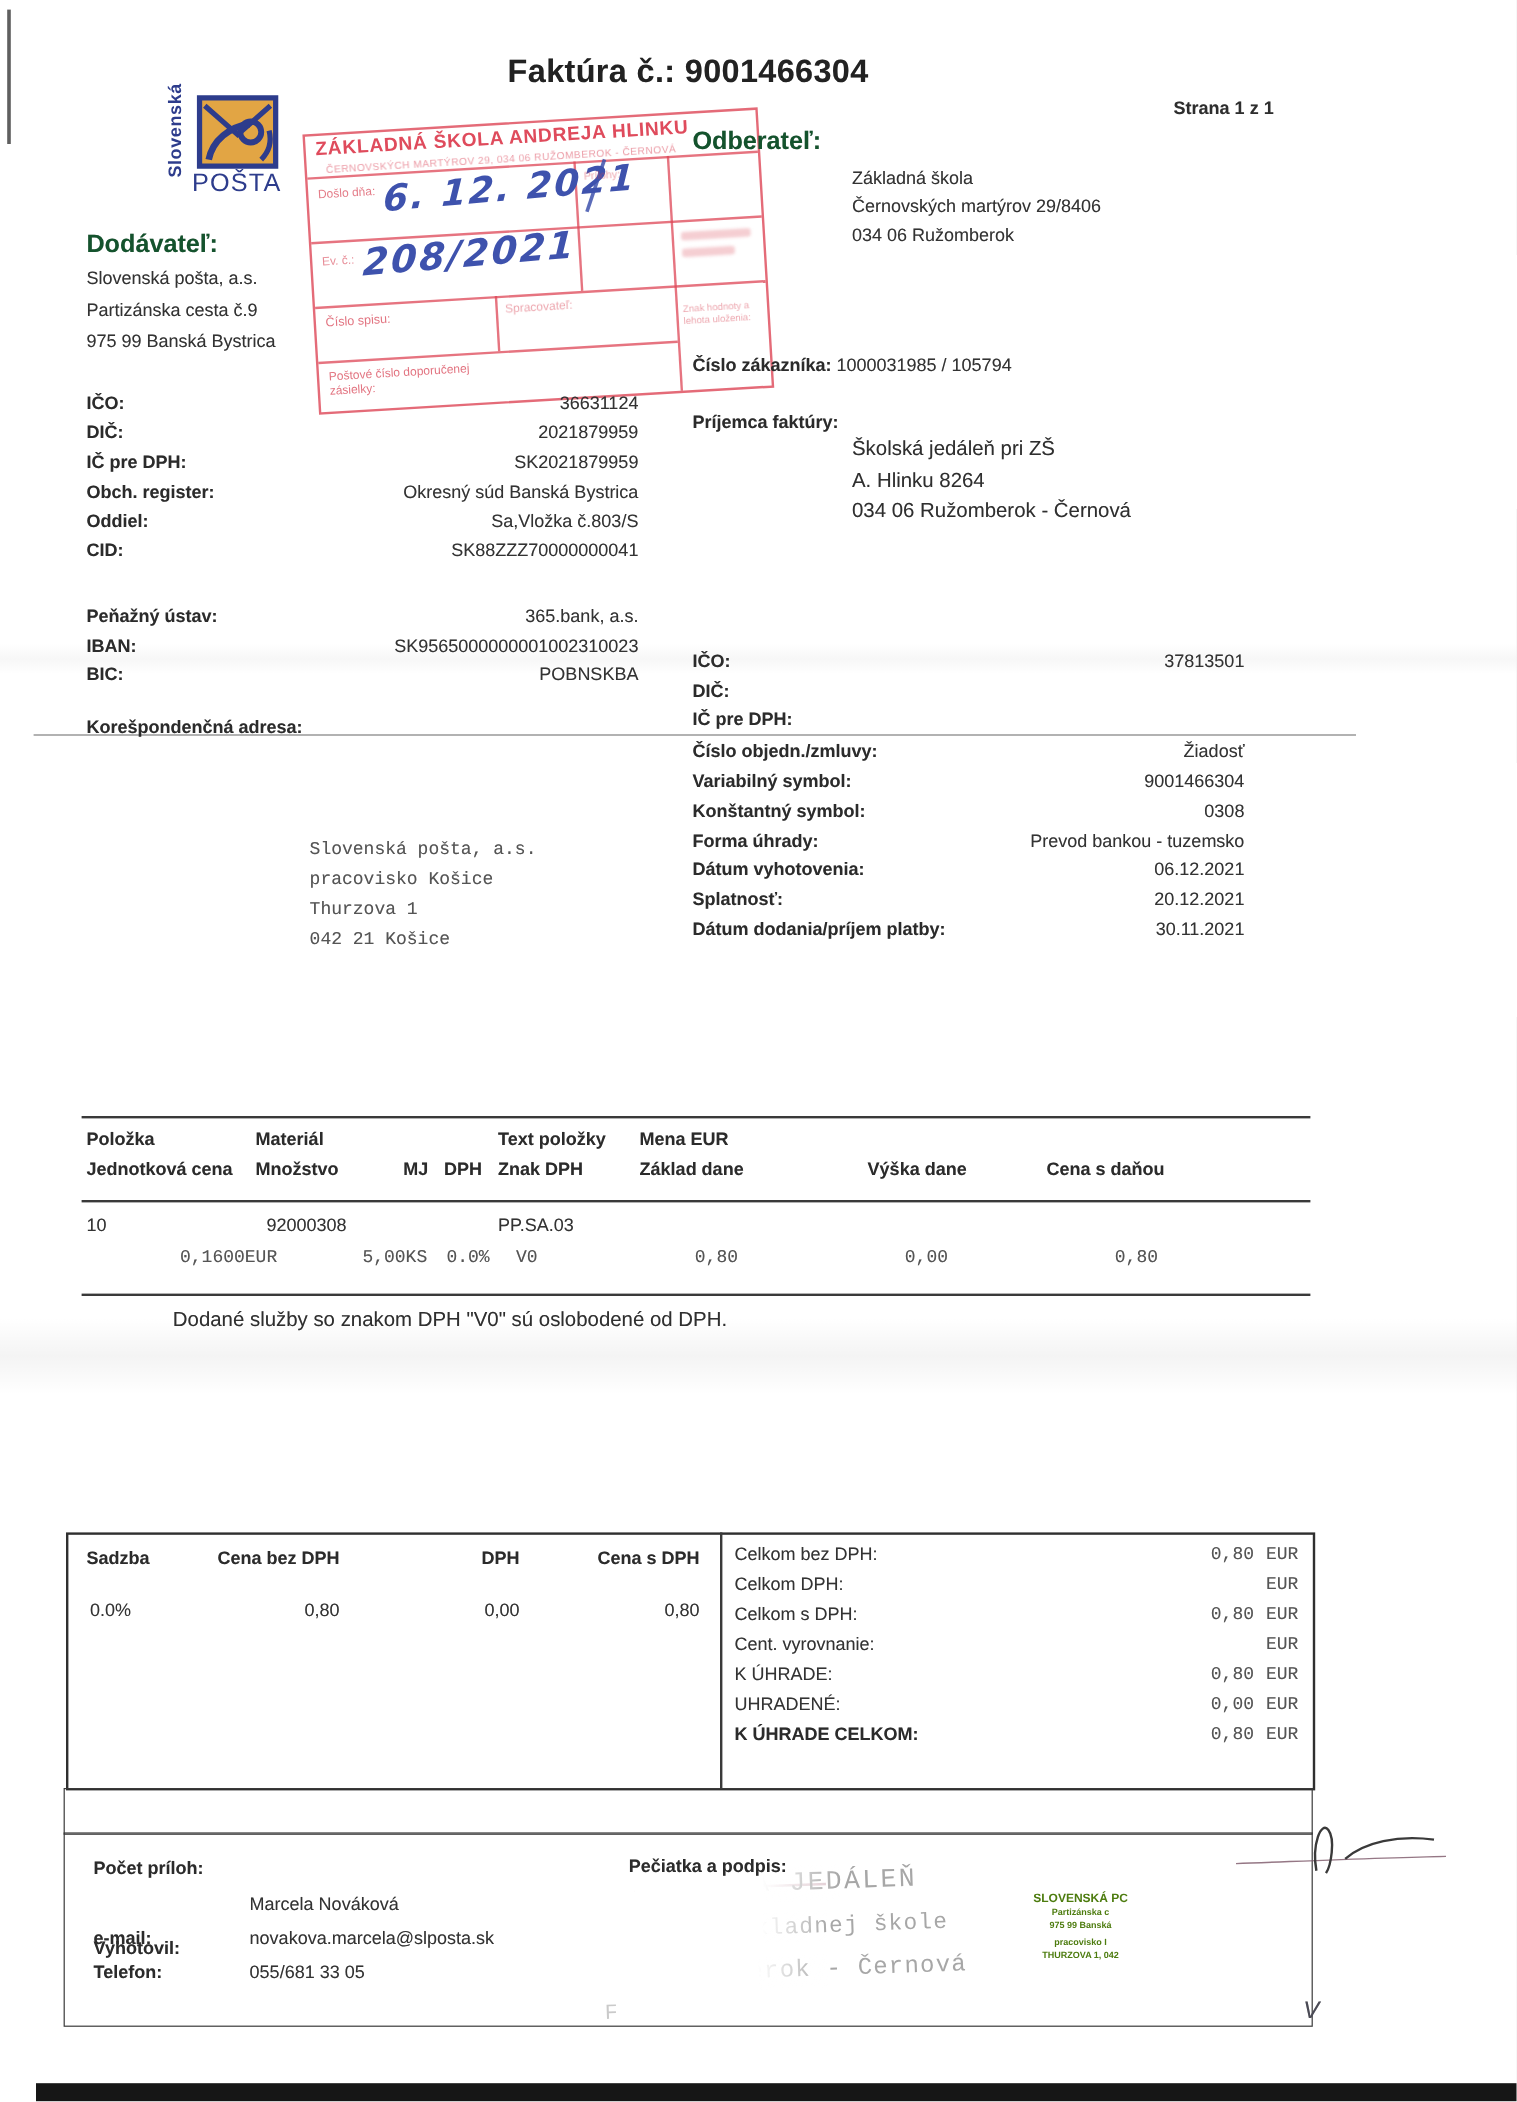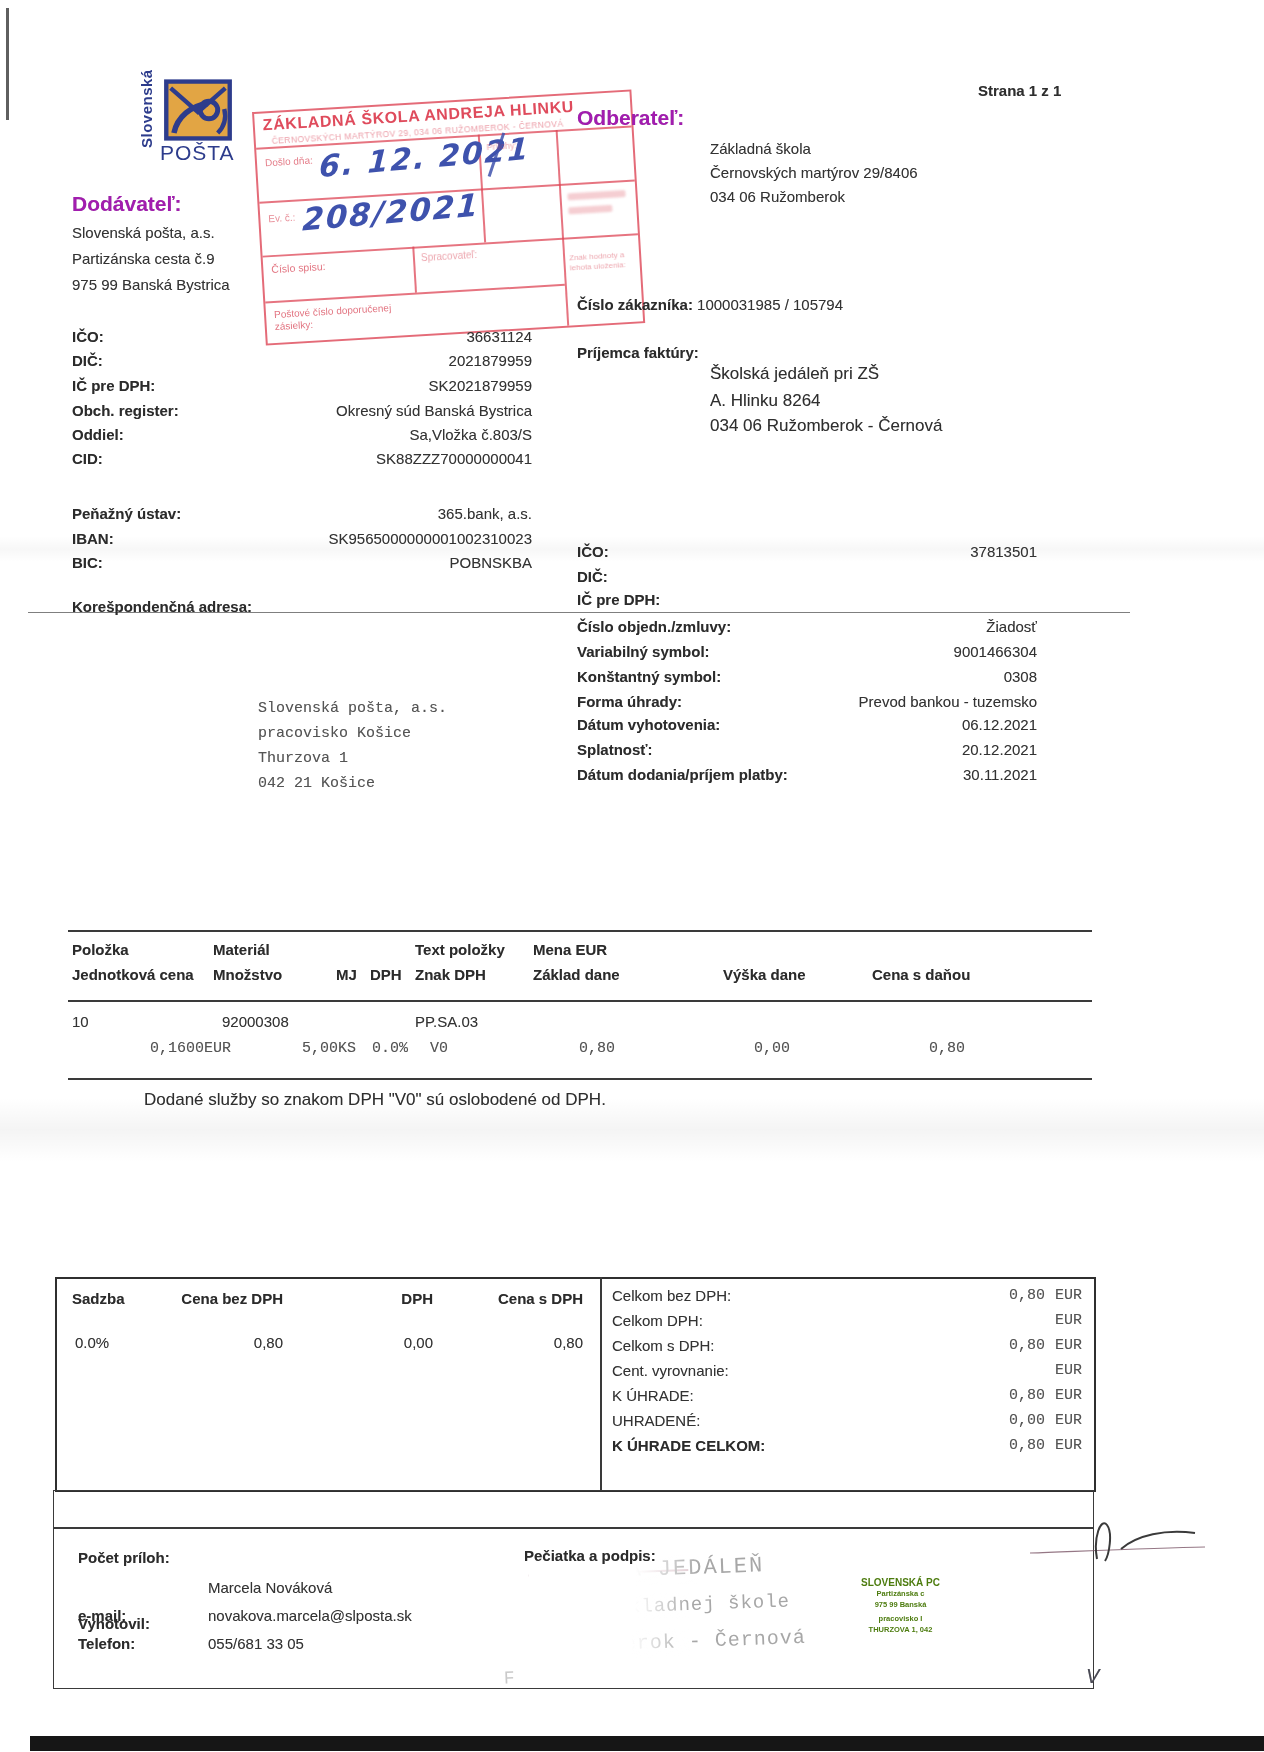--- a/index.html
+++ b/index.html
@@ -10,21 +10,21 @@
   }
   .abs{position:absolute;}
   .doc{text-shadow:0 0 .5px rgba(70,70,70,.35);}
   .lbl{font-size:15px;font-weight:bold;color:#2b2b2b;}
   .txt{font-size:15px;color:#333;}
   .big{font-size:17px;color:#2f2f2f;}
   .mono{font-family:"Liberation Mono","DejaVu Sans Mono",monospace;color:#555;}
   .r{text-align:right;}
   .rule{position:absolute;background:#3a3a3a;}
   .title{font-size:27px;font-weight:bold;color:#222;letter-spacing:.3px;}
-  .h2{font-size:21px;font-weight:bold;color:#a21caf;}
+  .h2{font-size:21px;font-weight:bold;color:#14532d;}
   .navy{color:#2D3C8C;}
   
   #red-stamp{
     position:absolute;left:252px;top:112px;width:376px;height:230px;
     transform:rotate(-3.4deg);transform-origin:0 0;
     border:2px solid rgba(221,70,86,.8);z-index:3;
     color:#DC4B5E;
   }
   #red-stamp .sline{position:absolute;background:rgba(221,70,86,.75);}
   #red-stamp .flabel{position:absolute;font-size:10px;color:rgba(215,62,80,.85);}
@@ -42,20 +42,21 @@
 </style>
 </head>
 <body>
 
 <div id="page">
 
   <div class="abs" style="left:6px;top:8px;width:3px;height:112px;background:#2a2a2a;opacity:.75;"></div>
   <div class="scanband" style="top:1098px;height:64px;background:linear-gradient(180deg,rgba(0,0,0,0),rgba(0,0,0,.045),rgba(0,0,0,0));"></div>
   <div class="scanband" style="top:536px;height:26px;background:linear-gradient(180deg,rgba(0,0,0,0),rgba(0,0,0,.03),rgba(0,0,0,0));"></div>
 
+  <div class="abs title doc" style="left:423px;top:44px;z-index:4;">Faktúra č.: 9001466304</div>
   <div class="abs doc" style="left:978px;top:82px;font-size:15px;font-weight:bold;">Strana 1 z  1</div>
 
   <div class="abs navy" style="left:138px;top:62px;height:86px;writing-mode:vertical-rl;transform:rotate(180deg);font-size:15px;font-weight:bold;letter-spacing:.5px;">Slovenská</div>
   <svg class="abs" style="left:163px;top:78px;" width="70" height="64" viewBox="0 0 64 58">
     <rect x="3" y="3" width="58" height="52" fill="#E2A544" stroke="#2D3C8C" stroke-width="4"></rect>
     <path d="M7,9 L32,31 L57,9" fill="none" stroke="#2D3C8C" stroke-width="4"></path>
     <path d="M10,50 C13,35 26,25 41,23" fill="none" stroke="#2D3C8C" stroke-width="5"></path>
     <circle cx="42" cy="29" r="8" fill="none" stroke="#2D3C8C" stroke-width="4.5"></circle>
     <path d="M50,50 C56,44 58,36 56,28" fill="none" stroke="#2D3C8C" stroke-width="4"></path>
   </svg>

